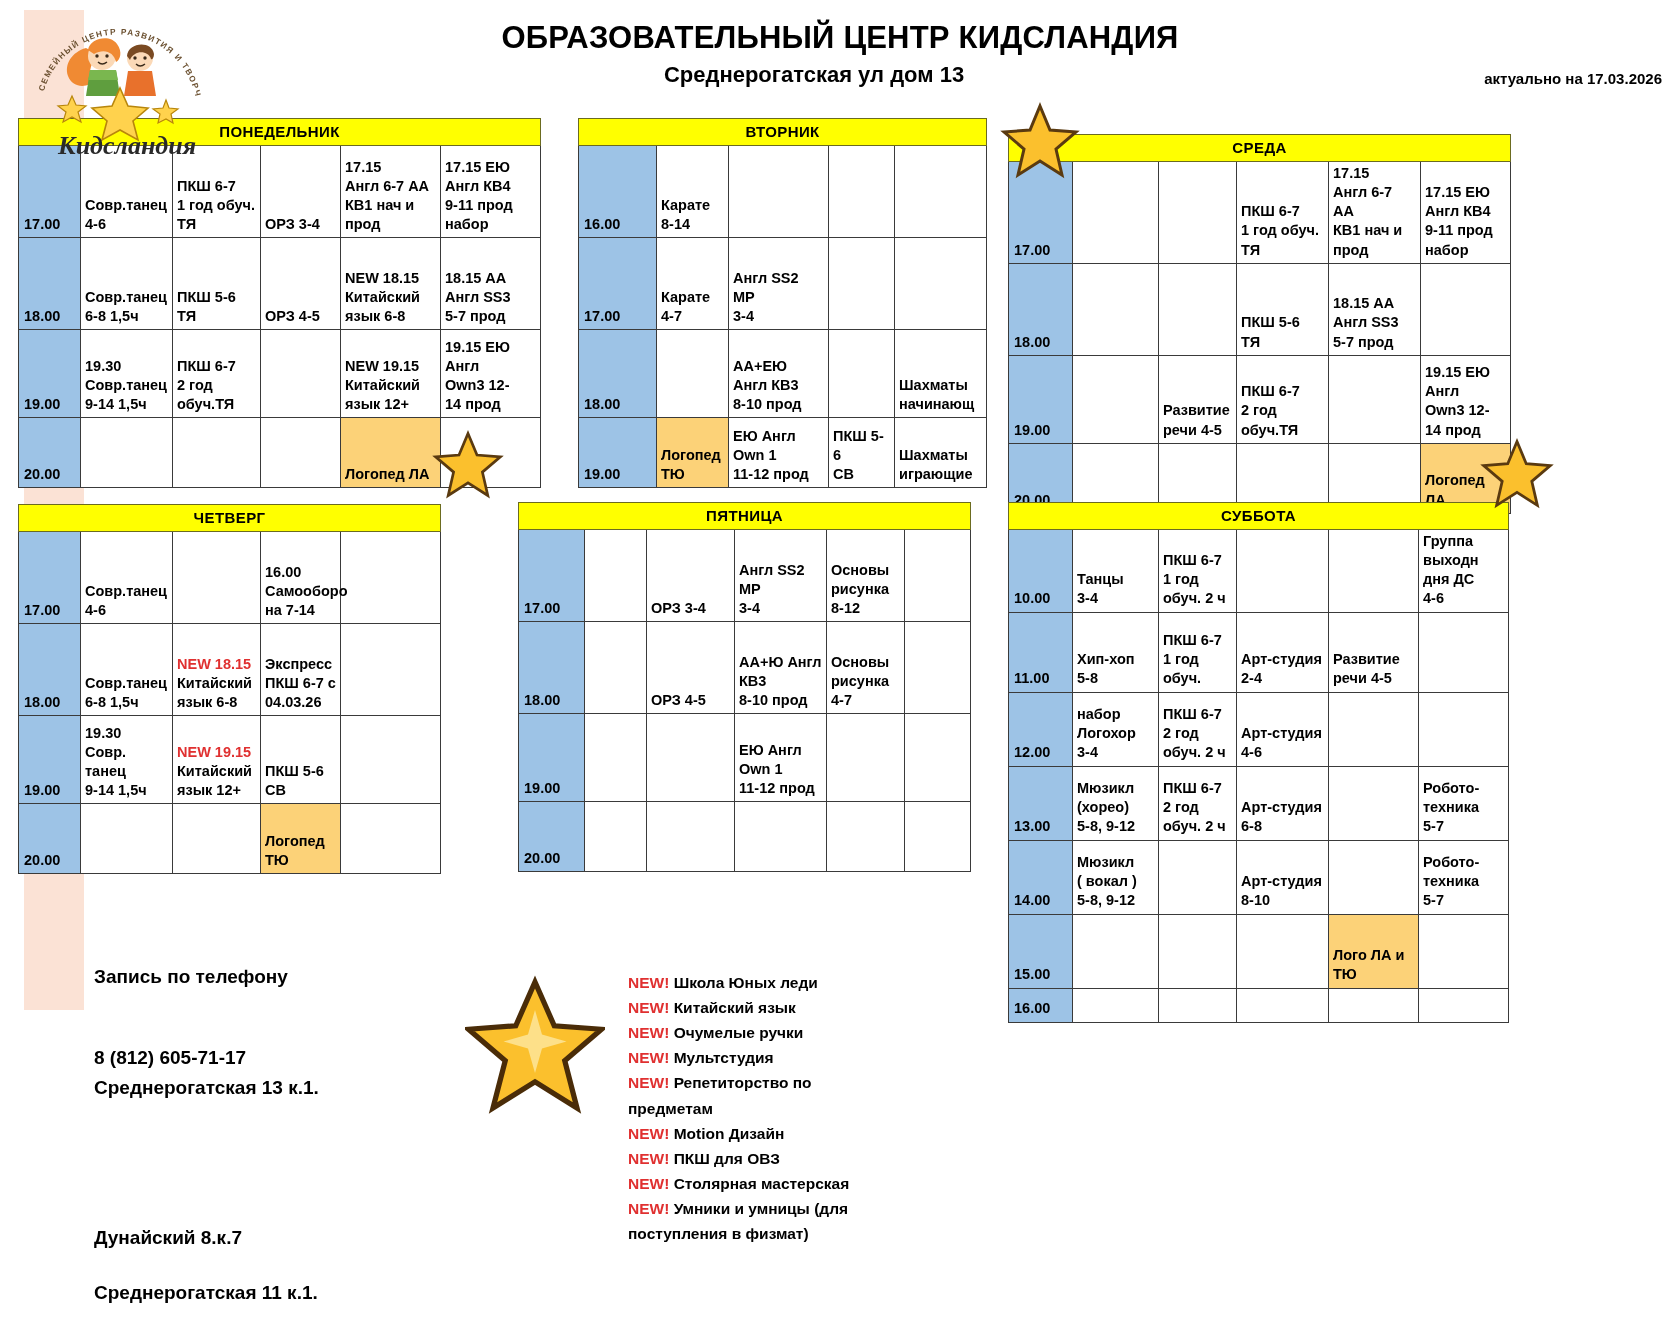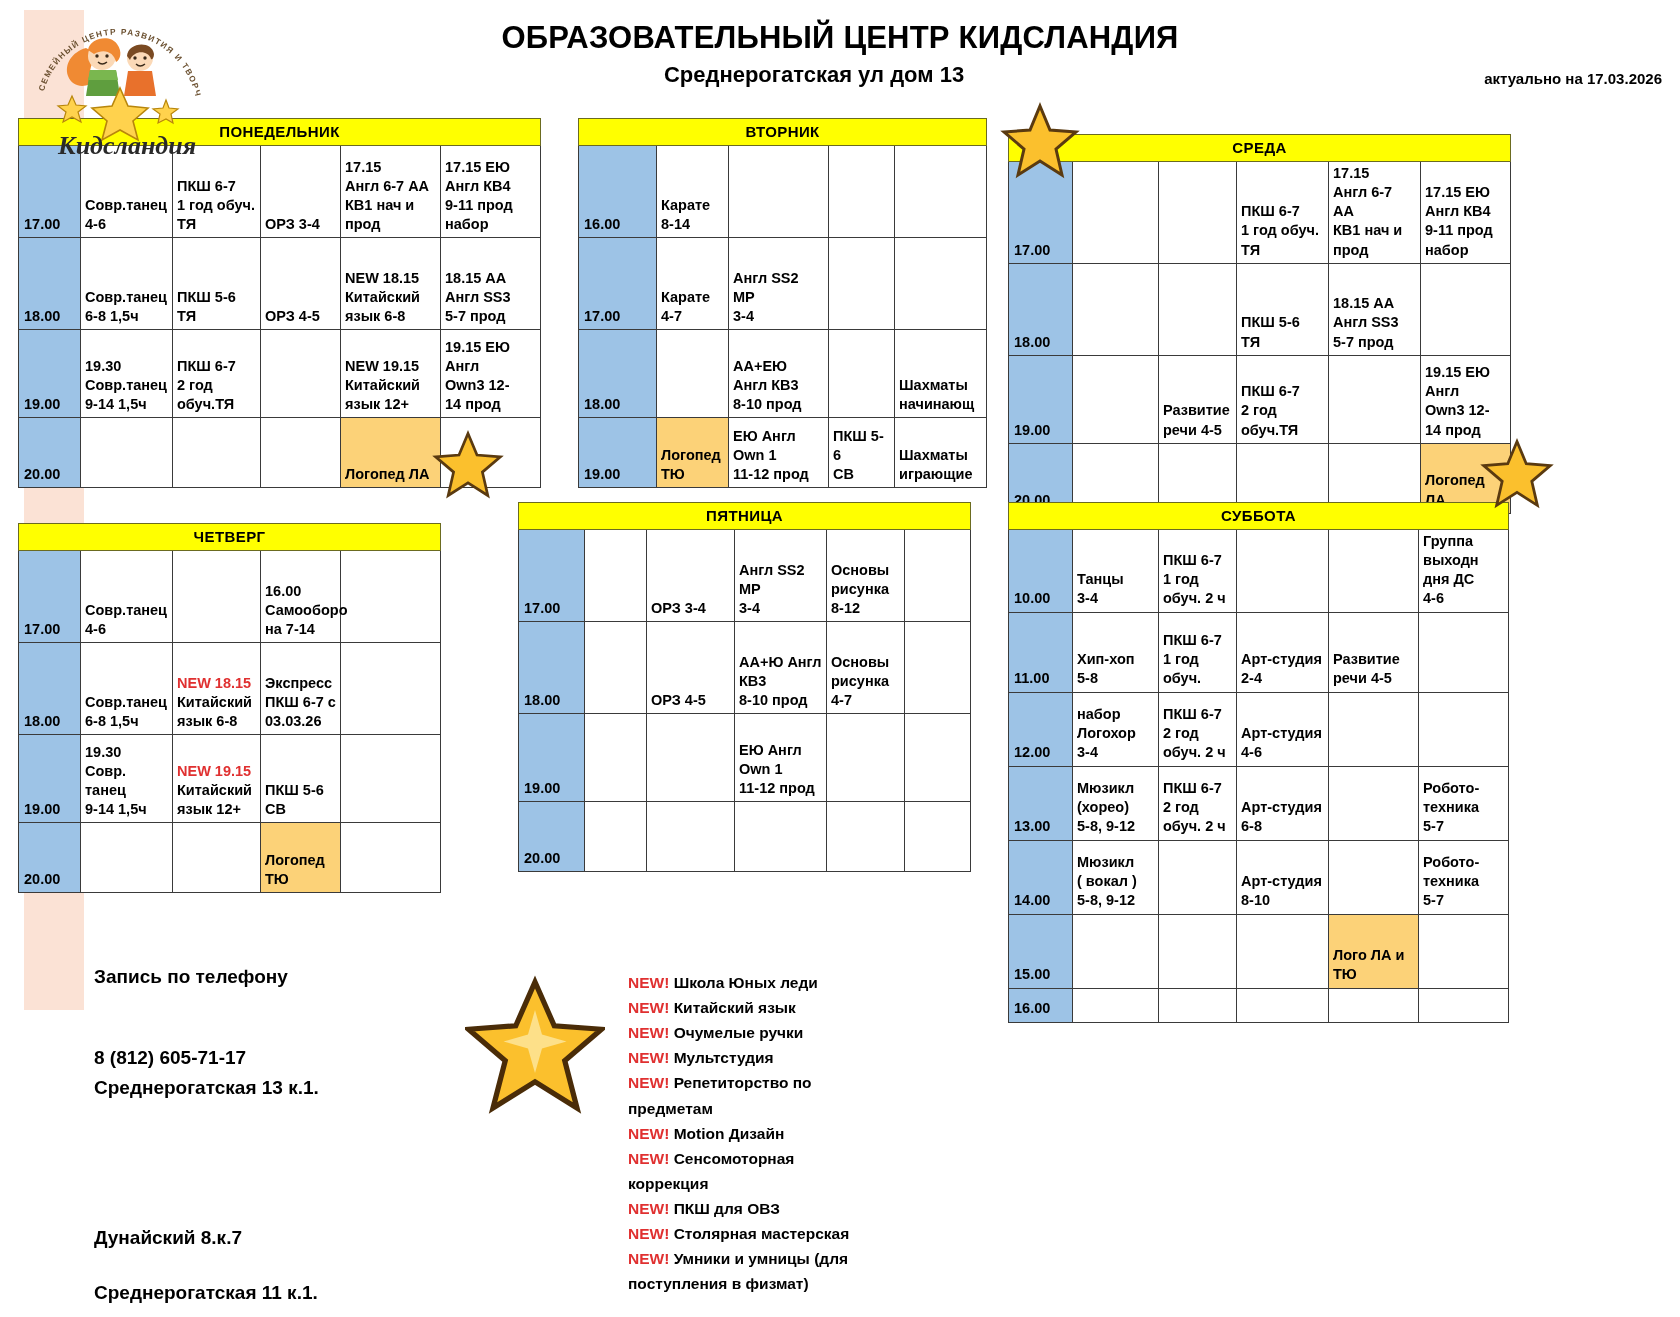--- a/index.html
+++ b/index.html
@@ -310,21 +310,21 @@
         <tr style="height: 70px;">
           <td class="timecell">20.00</td>
           <td></td>
           <td></td>
           <td></td>
           <td></td>
           <td class="orange"><span>Логопед</span><br><span>ЛА</span></td>
         </tr>
       </tbody>
     </table>
-    <table class="daytable" style="left: 18px; top: 523px; width: 422px;">
+    <table class="daytable" style="left: 18px; top: 504px; width: 422px;">
       <colgroup>
         <col style="width: 62px;">
         <col style="width: 92px;">
         <col style="width: 88px;">
         <col style="width: 80px;">
         <col style="width: 100px;">
       </colgroup>
       <tbody>
         <tr class="dayhead">
           <td colspan="5">ЧЕТВЕРГ</td>
@@ -333,21 +333,21 @@
           <td class="timecell">17.00</td>
           <td><span>Совр.танец</span><br><span>4-6</span></td>
           <td></td>
           <td><span>16.00</span><br><span>Самооборо</span><br><span>на  7-14</span></td>
           <td></td>
         </tr>
         <tr style="height: 92px;">
           <td class="timecell">18.00</td>
           <td><span>Совр.танец</span><br><span>6-8  1,5ч</span></td>
           <td><span class="red">NEW 18.15</span><br><span>Китайский</span><br><span>язык 6-8</span></td>
-          <td><span> Экспресс</span><br><span>ПКШ 6-7 с</span><br><span>03.03.26</span></td>
+          <td><span> Экспресс</span><br><span>ПКШ 6-7 с</span><br><span>04.03.26</span></td>
           <td></td>
         </tr>
         <tr style="height: 88px;">
           <td class="timecell">19.00</td>
           <td><span>19.30</span><br><span>Совр. танец</span><br><span>9-14 1,5ч</span></td>
           <td><span class="red">NEW 19.15</span><br><span>Китайский</span><br><span>язык 12+</span></td>
           <td><span>ПКШ 5-6  СВ</span></td>
           <td></td>
         </tr>
         <tr style="height: 70px;">
@@ -500,18 +500,17 @@
 <div class="contact" style="left:94px; top:1283px;">Среднерогатская 11 к.1.</div>
 
 <div class="newlist" id="new-list">
     <div><span class="tag">NEW! </span><span>Школа Юных леди</span></div>
     <div><span class="tag">NEW! </span><span>Китайский язык</span></div>
     <div><span class="tag">NEW! </span><span>Очумелые ручки</span></div>
     <div><span class="tag">NEW! </span><span>Мультстудия</span></div>
     <div><span class="tag">NEW! </span><span>Репетиторство по</span></div>
     <div><span>предметам</span></div>
     <div><span class="tag">NEW! </span><span>Motion Дизайн</span></div>
-    <div><span class="tag">NEW! </span><span>Сенсомоторная коррекция</span></div>
     <div><span class="tag">NEW! </span><span>ПКШ для ОВЗ</span></div>
     <div><span class="tag">NEW! </span><span>Столярная мастерская</span></div>
     <div><span class="tag">NEW! </span><span>Умники и умницы (для</span></div>
     <div><span>поступления в физмат)</span></div>
   </div>
 
 </body></html>

